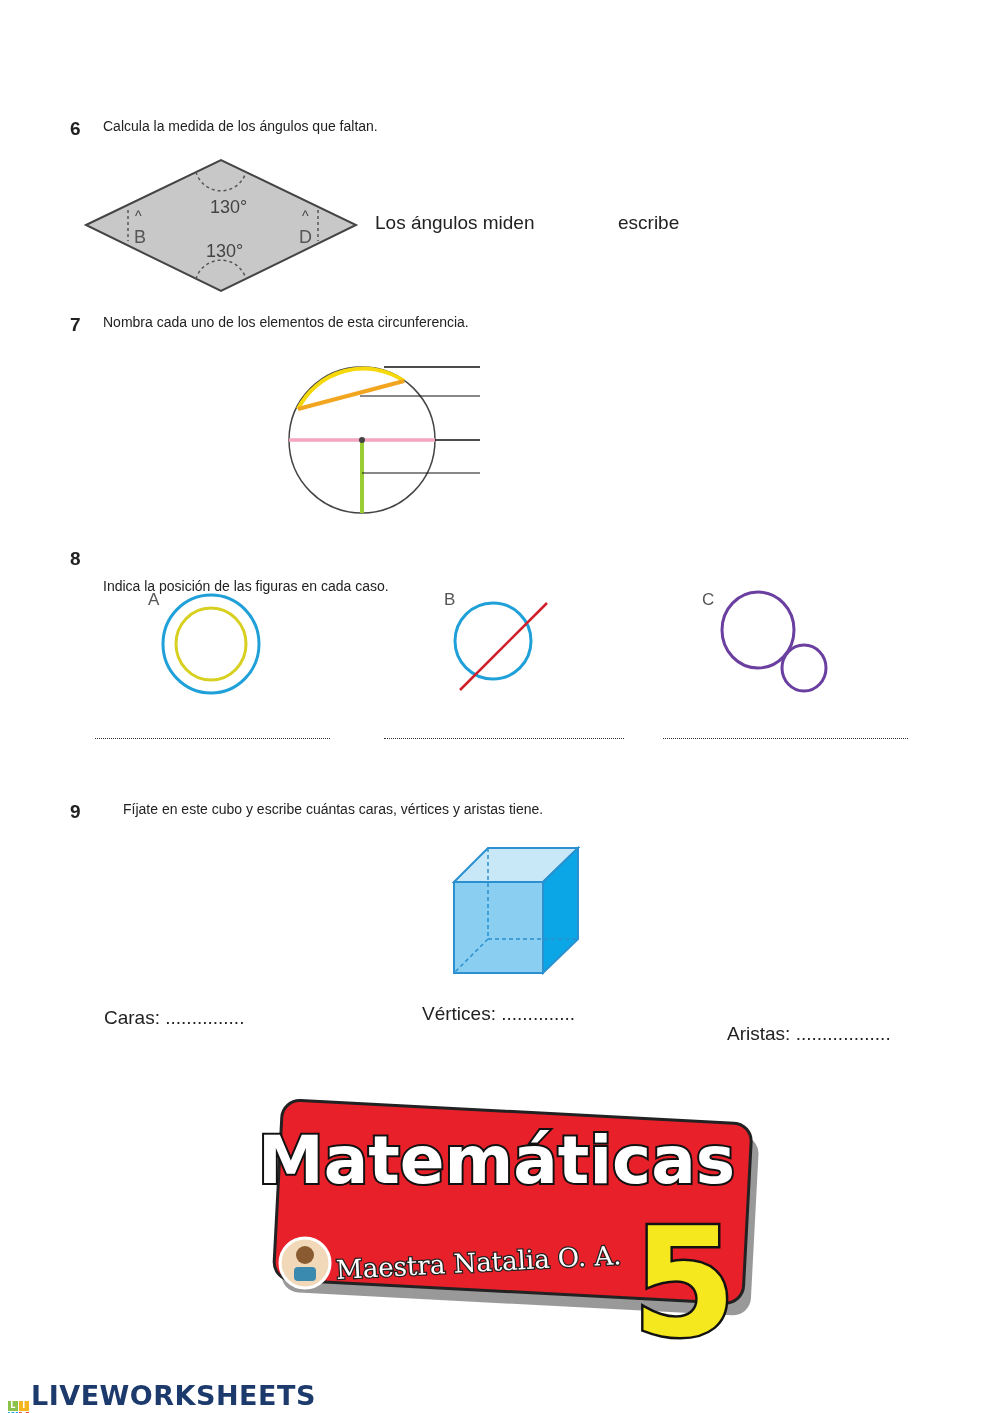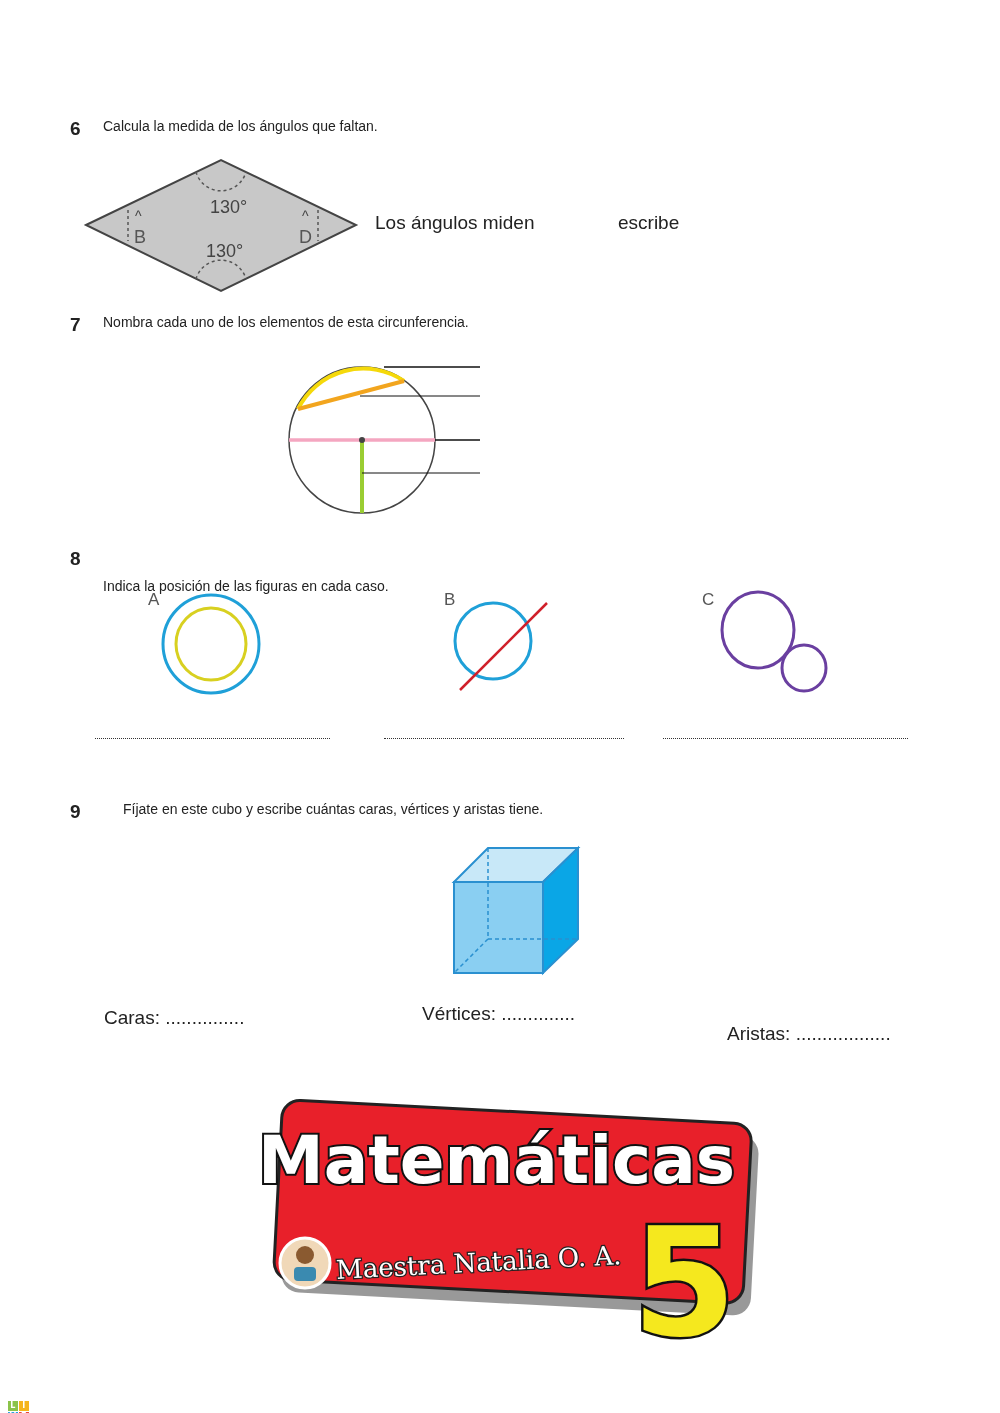--- a/index.html
+++ b/index.html
@@ -122,14 +122,14 @@
   <text x="86" y="178" font-size="26" fill="#ffffff" stroke="#222" stroke-width="2.5" paint-order="stroke" font-family="DejaVu Serif, serif" transform="rotate(-3 200 170)">Maestra Natalia O. A.</text>
   <text x="382" y="240" font-size="150" font-weight="bold" fill="#f5e81e" stroke="#111" stroke-width="5" paint-order="stroke" font-family="DejaVu Sans, sans-serif">5</text>
 </svg>
 
 <div class="lw-brand">
   <span class="lw-tiles">
     <span style="background:#8bc34a">L</span>
     <span style="background:#f5b51e">I</span>
     <span style="background:#29a3e0">V</span>
     <span style="background:#e84a3a">E</span>
-  </span>
+  </span><span>LIVEWORKSHEETS</span>
 </div>
 
 </body></html>

